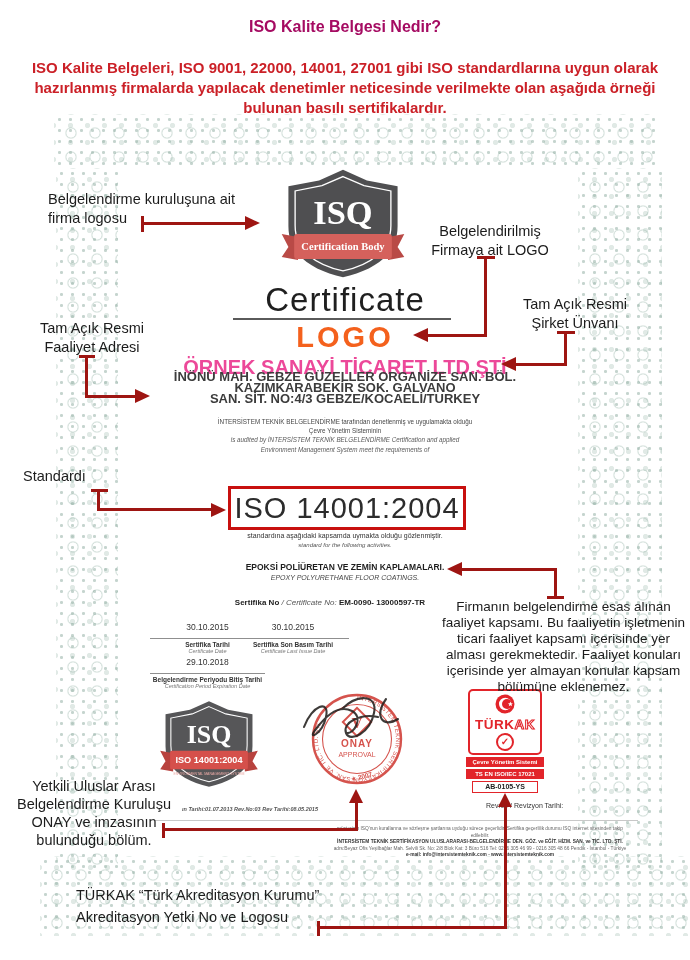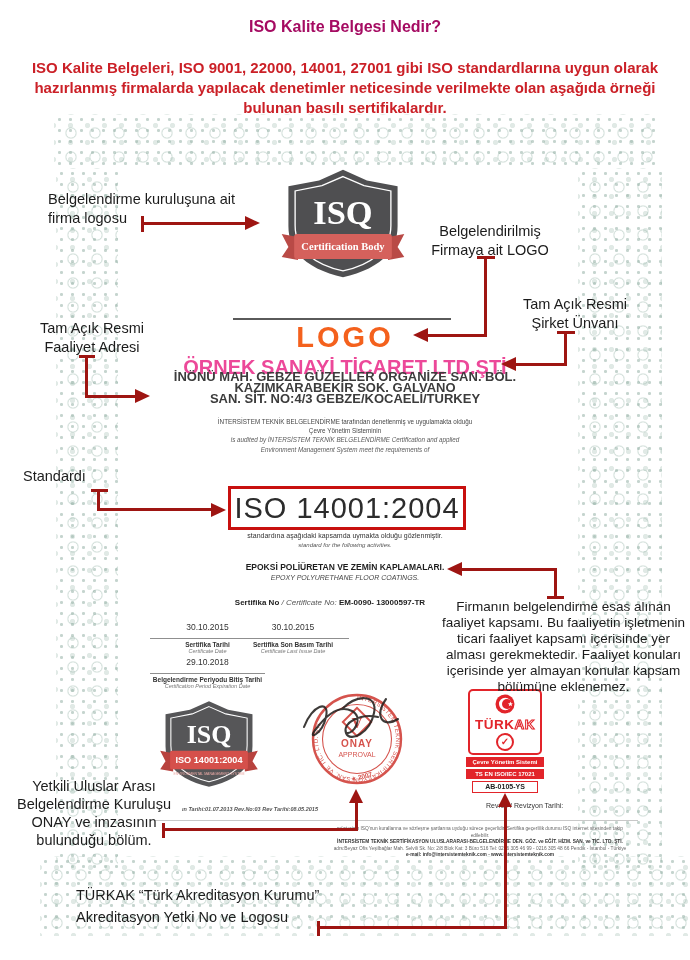--- a/index.html
+++ b/index.html
@@ -88,20 +88,21 @@
   <svg class="abs" style="left:280px;top:167px;" width="126" height="113" viewBox="0 0 130 118">
     <path d="M65 3 L90 14 L122 20 L122 62 C122 92 97 108 65 115 C33 108 8 92 8 62 L8 20 L40 14 Z" fill="#4f4f51"></path>
     <path d="M65 10 L87 19.5 L115 25 L115 61 C115 87 94 102 65 108.5 C36 102 15 87 15 61 L15 25 L43 19.5 Z" fill="none" stroke="#fff" stroke-width="1.4"></path>
     <text x="65" y="60" text-anchor="middle" font-family="Liberation Serif,serif" font-weight="bold" font-size="36" fill="#fff">ISQ</text>
     <polygon points="1,70 18,73 18,97 1,94 8,83.5" fill="#b94a46"></polygon>
     <polygon points="129,70 112,73 112,97 129,94 122,83.5" fill="#b94a46"></polygon>
     <rect x="14" y="70" width="102" height="26" rx="3" fill="#d5615c"></rect>
     <text x="65" y="87" text-anchor="middle" font-family="Liberation Serif,serif" font-weight="bold" font-size="11" fill="#fff">Certification Body</text>
   </svg>
 
+  <div class="abs ctr cert-title">Certificate</div>
   <div class="abs cert-underline"></div>
   <div class="abs ctr cert-logo">LOGO</div>
   <div class="abs ctr cert-company">ÖRNEK SANAYİ TİCARET LTD.ŞTİ</div>
 
   <div class="abs ctr cert-address">
     <div>İNÖNÜ MAH. GEBZE GÜZELLER ORGANİZE SAN. BÖL. KAZIMKARABEKİR SOK. GALVANO</div>
     <div>SAN. SİT. NO:4/3 GEBZE/KOCAELİ/TURKEY</div>
   </div>
 
   <div class="abs ctr cert-audit">

